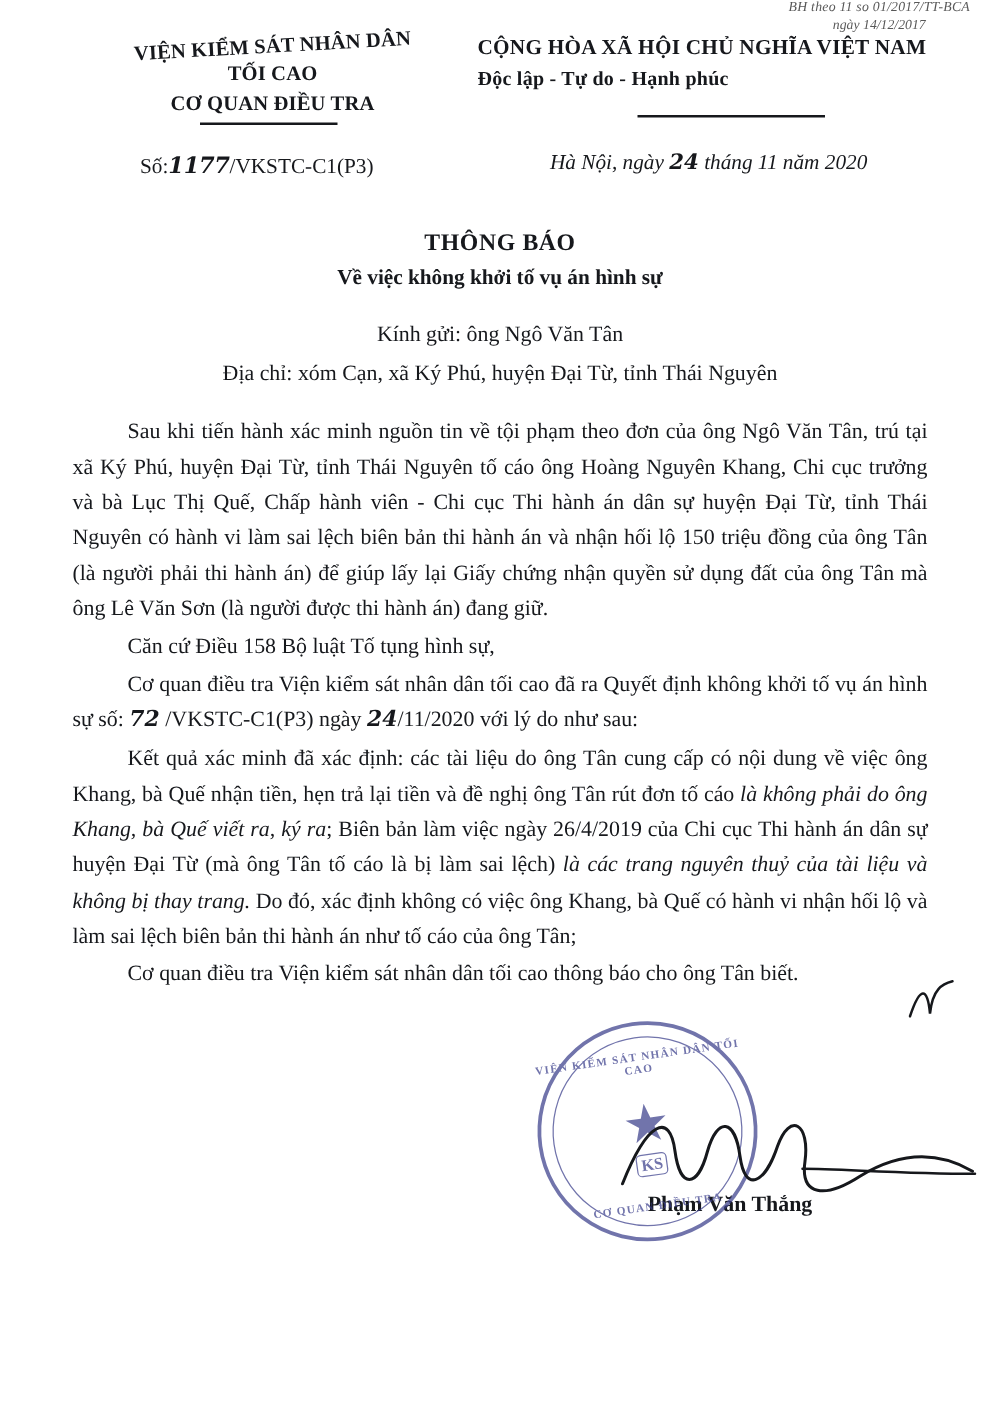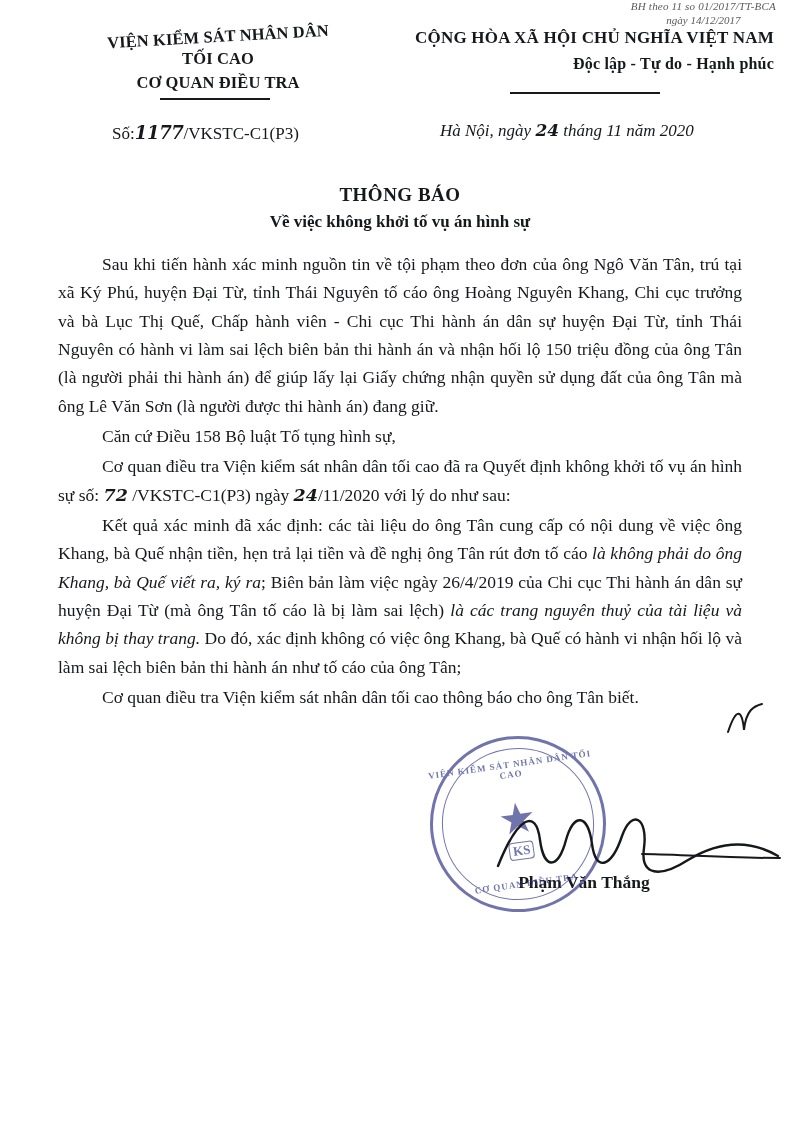--- a/index.html
+++ b/index.html
@@ -71,21 +71,21 @@
     width: 110px;
     height: 2px;
     background: #16181c;
   }
 
   .nation {
     position: absolute;
     left: 382px;
     top: 28px;
     width: 392px;
-    text-align: right;
+    text-align: left;
   }
   .nation .l1 {
     font-weight: bold;
     font-size: 17px;
     letter-spacing: 0.2px;
   }
   .nation .l2 {
     font-weight: bold;
     font-size: 16px;
     margin-top: 7px;
@@ -325,20 +325,24 @@
       <span class="hand">24</span>
       <span>tháng 11 năm 2020</span>
     </div>
   </div>
 
   <div class="title-block">
     <div class="title-main">THÔNG BÁO</div>
     <div class="title-sub">Về việc không khởi tố vụ án hình sự</div>
   </div>
 
+  <div class="recipient">
+    <span>Kính gửi: ông Ngô Văn Tân</span>
+    <span class="addr">Địa chỉ: xóm Cạn, xã Ký Phú, huyện Đại Từ, tỉnh Thái Nguyên</span>
+  </div>
 
   <div class="body">
     <p>Sau khi tiến hành xác minh nguồn tin về tội phạm theo đơn của ông Ngô Văn Tân, trú tại xã Ký Phú, huyện Đại Từ, tỉnh Thái Nguyên tố cáo ông Hoàng Nguyên Khang, Chi cục trưởng và bà Lục Thị Quế, Chấp hành viên - Chi cục Thi hành án dân sự huyện Đại Từ, tỉnh Thái Nguyên có hành vi làm sai lệch biên bản thi hành án và nhận hối lộ 150 triệu đồng của ông Tân (là người phải thi hành án) để giúp lấy lại Giấy chứng nhận quyền sử dụng đất của ông Tân mà ông Lê Văn Sơn (là người được thi hành án) đang giữ.</p>
     <p>Căn cứ Điều 158 Bộ luật Tố tụng hình sự,</p>
     <p>
       <span>Cơ quan điều tra Viện kiểm sát nhân dân tối cao đã ra Quyết định không khởi tố vụ án hình sự số:</span>
       <span class="hand">72</span>
       <span>/VKSTC-C1(P3) ngày</span>
       <span class="hand">24</span><span>/11/2020 với lý do như sau:</span>
     </p>

